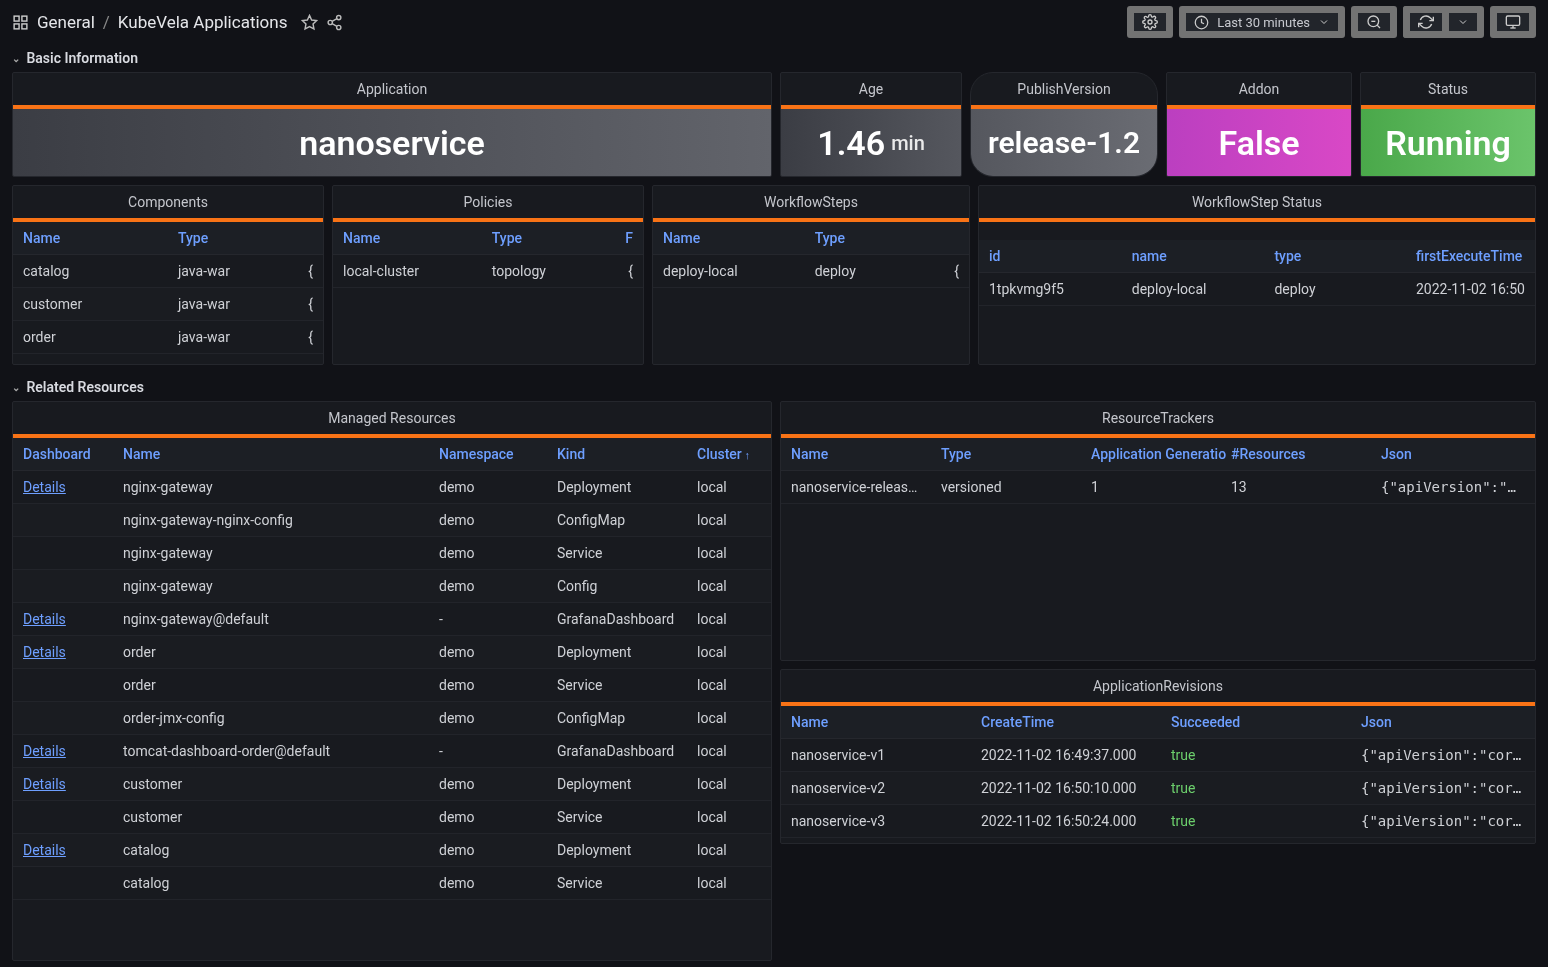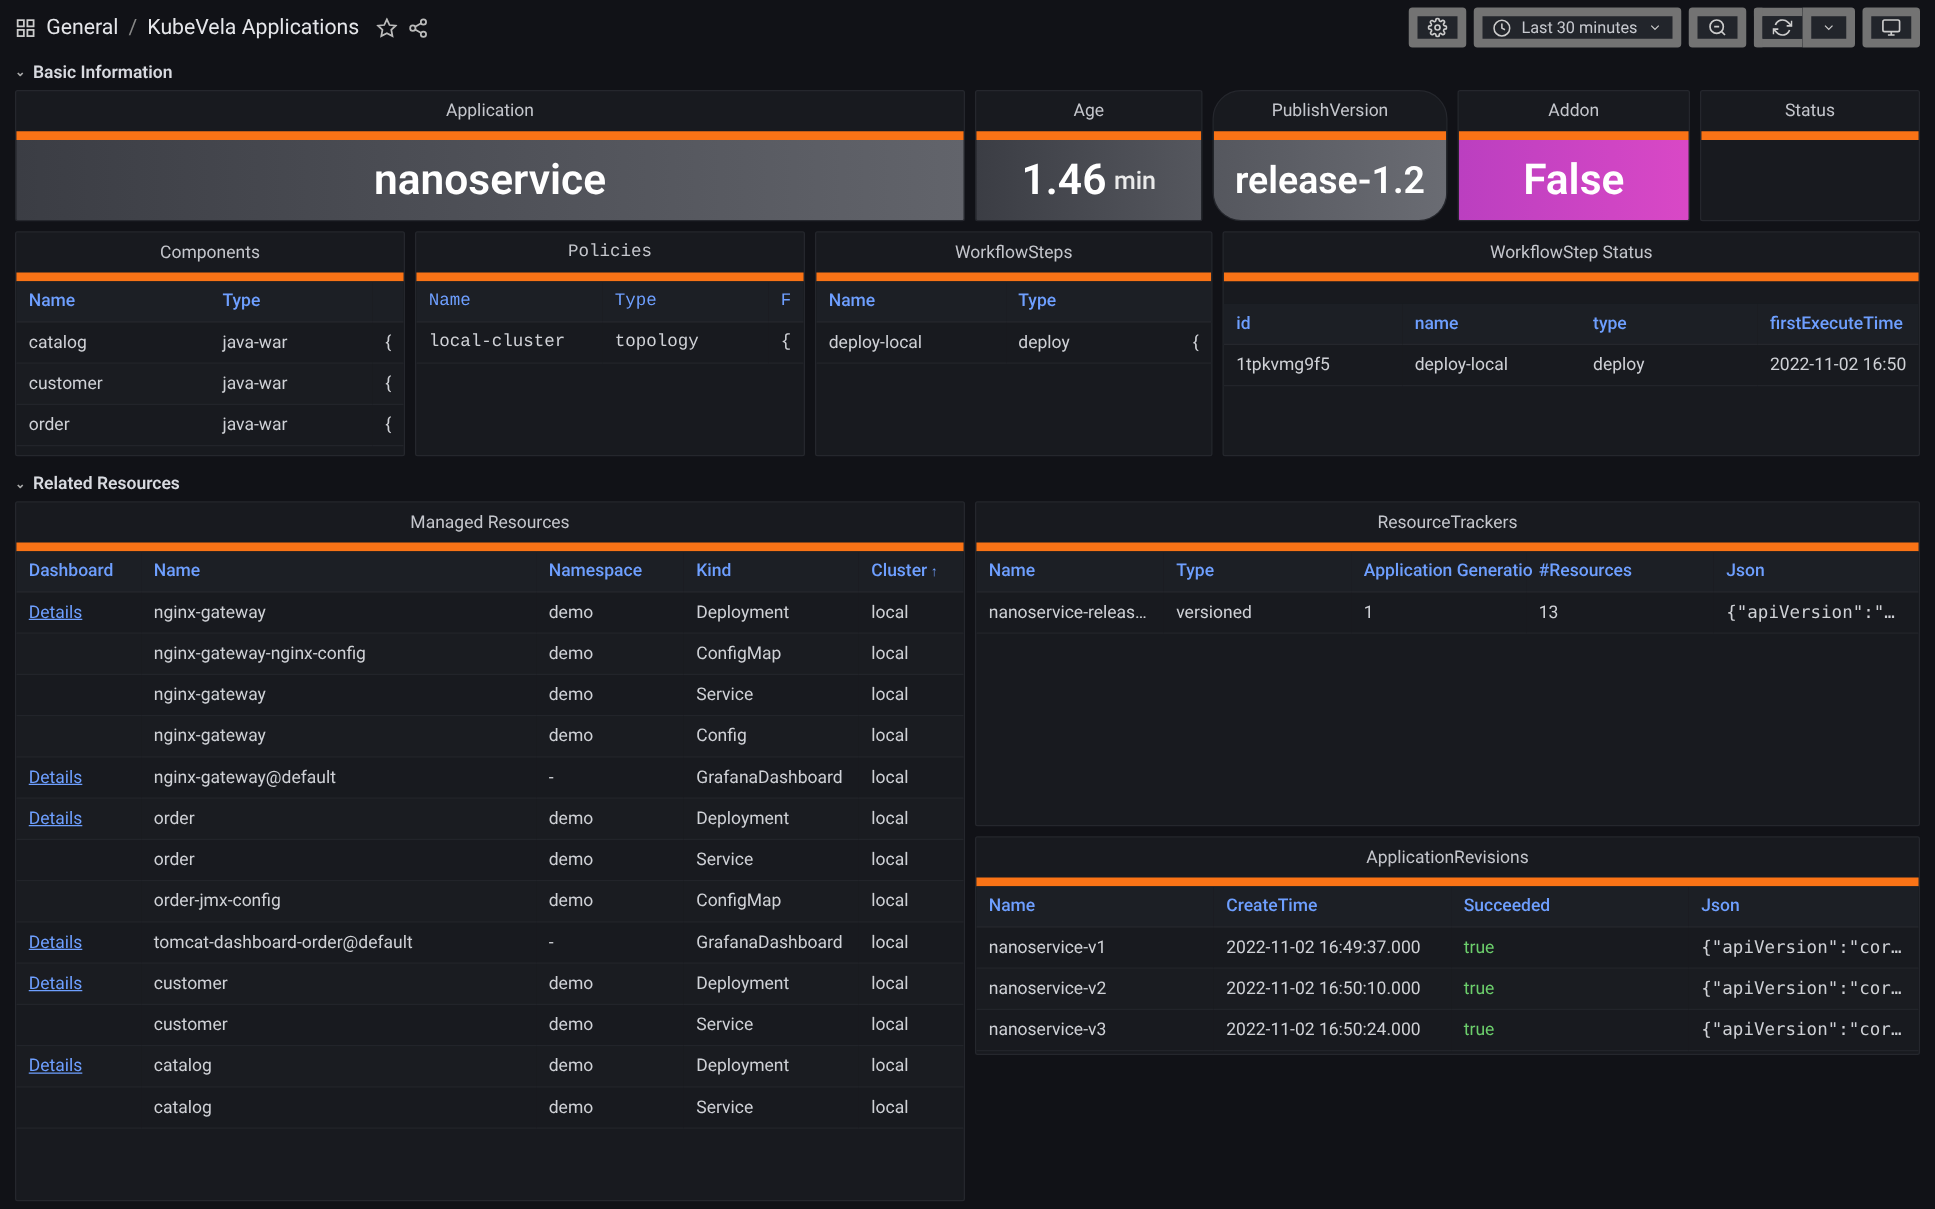--- a/index.html
+++ b/index.html
@@ -68,21 +68,21 @@
     border-radius: 2px;
     display: flex;
     flex-direction: column;
     overflow: hidden;
   }
   .panel-title {
     text-align: center;
     padding: 8px 6px;
     font-size: 14px;
     color: #c4c6cc;
-    border-bottom: 7px solid #f97316;
+    border-bottom: 4px solid #f97316;
     white-space: nowrap;
   }
   .stat-body {
     display: flex;
     align-items: center;
     justify-content: center;
     flex: 1;
     font-size: 34px;
     font-weight: 600;
     color: #fff;
@@ -230,20 +230,21 @@
   <div class="panel" style="flex:0 0 188px; height:105px;border-radius:23px;">
     <div class="panel-title">PublishVersion</div>
     <div class="stat-body grad-dark3" style="font-size:30px;">release-1.2</div>
   </div>
   <div class="panel" style="flex:0 0 186px; height:105px;">
     <div class="panel-title">Addon</div>
     <div class="stat-body grad-purple">False</div>
   </div>
   <div class="panel" style="flex:1; height:105px;">
     <div class="panel-title">Status</div>
+    <div class="stat-body grad-green">Running</div>
   </div>
 </div>
 
 <div class="tables-row">
   <div class="panel" style="flex:0 0 312px; height:180px;">
     <div class="panel-title">Components</div>
     <div class="scroll-body">
         <table>
       <thead>
             <tr>
@@ -265,21 +266,21 @@
             </tr>
             <tr>
               <td>order</td>
               <td>java-war</td>
               <td style="text-align: right;">{</td>
             </tr>
           </tbody>
     </table>
       </div>
   </div>
-  <div class="panel" style="flex:0 0 312px; height:180px;font-family:Liberation Mono, monospace;">
+  <div class="panel" style="flex:0 0 312px; height:180px;">
     <div class="panel-title">Policies</div>
     <div class="scroll-body">
         <table>
       <thead>
             <tr>
         <th style="width:48%">Name</th>
         <th>Type</th>
         <th style="width:12px">F</th>
       </tr>
           </thead>

